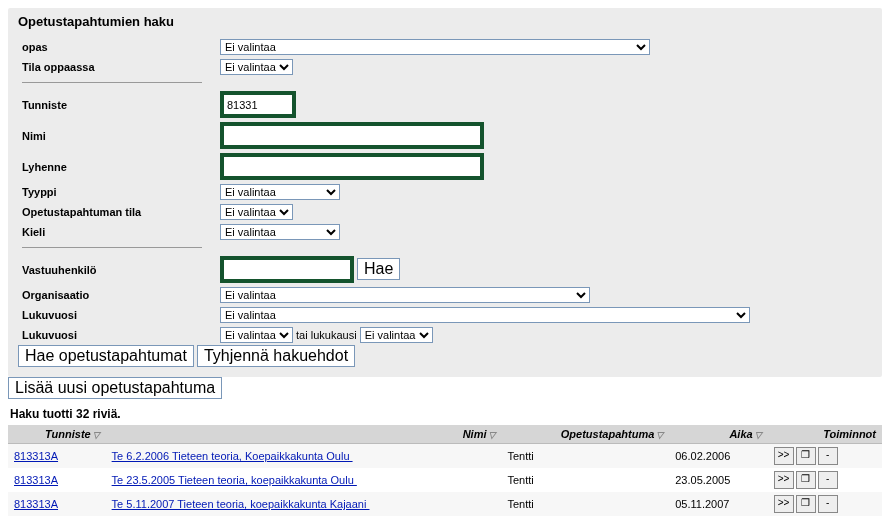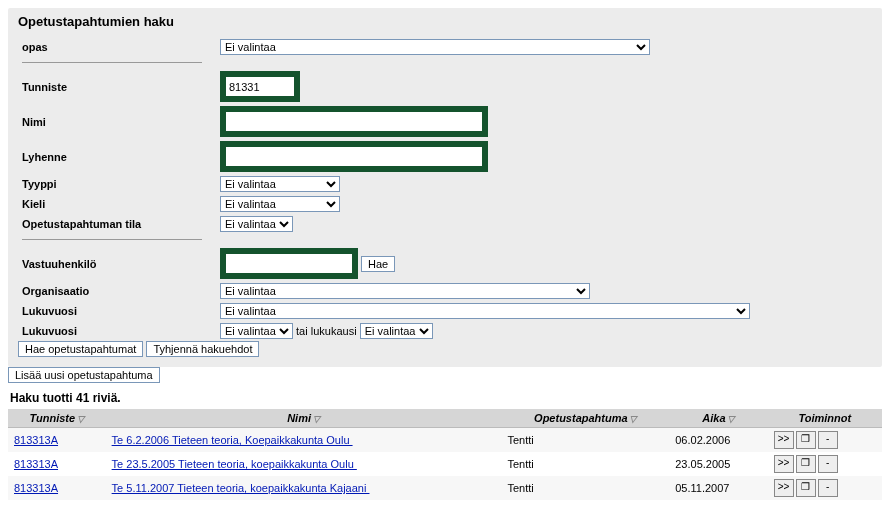--- a/index.html
+++ b/index.html
@@ -3,43 +3,47 @@
 <meta charset="utf-8">
 <style>
 body{font-family:Verdana,Arial,sans-serif;font-size:11px;margin:0;padding:8px;background:#fff;color:#000}
 .panel{background:#ececec;padding:6px 10px 10px 10px;border-radius:2px}
 h2{font-size:13px;margin:0 0 8px 0;font-weight:bold}
 h3{font-size:12px;margin:8px 0 4px 2px;font-weight:bold}
 table.form{border-collapse:collapse}
 table.form td{padding:2px 4px;vertical-align:middle}
 td.lbl{width:190px;font-weight:bold}
 hr.sep{border:none;border-top:1px solid #999;margin:3px 0 4px 0;width:180px}
-input[type=text]{font-family:inherit;font-size:11px;border:6px solid #14532d;padding:1px 3px;height:17px;box-sizing:content-box}
+input[type=text]{font-family:inherit;font-size:11px;border:4px solid #14532d;padding:1px 3px;height:17px;box-sizing:content-box}
 select{font-family:inherit;font-size:11px;border:1px solid #7a97b8;background:#fff}
-button{font-family:inherit;font-size:11px;border:1px solid #7a97b8;background:#fff;padding:1px 6px;cursor:pointer}
+button{font-family:inherit;font-size:16px;border:1px solid #7a97b8;background:#fff;padding:1px 6px;cursor:pointer}
 .btn-row{}
 table.results{border-collapse:collapse;width:100%;margin-top:2px}
-table.results th{background:#d6d6d6;text-align:center;font-size:11px;font-weight:bold;font-style:italic;padding:3px 6px;border-bottom:1px solid #bbb}
+table.results th{background:#d6d6d6;text-align:right;font-size:11px;font-weight:bold;font-style:italic;padding:3px 6px;border-bottom:1px solid #bbb}
 table.results td{padding:3px 6px;font-size:11px}
 table.results tr.even td{background:#f7f7f7}
 table.results tr.odd td{background:#fff}
 a.lnk{color:#0018b5;}
 .sort{color:#888;font-size:9px;margin-left:2px}
 .iconbtn{display:inline-block;width:18px;height:16px;border:1px solid #888;background:#eee;text-align:center;line-height:14px;font-size:10px;vertical-align:middle;margin-right:2px;cursor:pointer}
 </style>
 </head>
 <body>
 
 <div class="panel">
   <h2>Opetustapahtumien haku</h2>
   <table class="form">
     <tbody>
         <tr>
       <td class="lbl">opas</td>
       <td><select style="width:430px"><option>Ei valintaa</option></select></td>
+    </tr>
+    <tr>
+      <td class="lbl">Tila oppaassa</td>
+      <td><select><option>Ei valintaa</option></select></td>
     </tr>
     <tr>
           <td>
             <hr class="sep">
           </td>
           <td></td>
         </tr>
     <tr>
       <td class="lbl">Tunniste</td>
       <td><input type="text" style="width: 62px;" value="81331"></td>
@@ -50,26 +54,26 @@
     </tr>
     <tr>
       <td class="lbl">Lyhenne</td>
       <td><input type="text" style="width: 250px;" value=""></td>
     </tr>
     <tr>
       <td class="lbl">Tyyppi</td>
       <td><select style="width:120px"><option>Ei valintaa</option></select></td>
     </tr>
     <tr>
+      <td class="lbl">Opetustapahtuman tila</td>
+      <td><select><option>Ei valintaa</option></select></td>
+    </tr>
+    <tr>
       <td class="lbl">Kieli</td>
       <td><select style="width:120px"><option>Ei valintaa</option></select></td>
-    </tr>
-    <tr>
-      <td class="lbl">Opetustapahtuman tila</td>
-      <td><select><option>Ei valintaa</option></select></td>
     </tr>
     <tr>
           <td>
             <hr class="sep">
           </td>
           <td></td>
         </tr>
     <tr>
       <td class="lbl">Vastuuhenkilö</td>
       <td>
@@ -98,21 +102,21 @@
   <div class="btn-row">
     <button>Hae opetustapahtumat</button>
     <button>Tyhjennä hakuehdot</button>
   </div>
 </div>
 
 <div class="btn-row">
   <button>Lisää uusi opetustapahtuma</button>
 </div>
 
-<h3>Haku tuotti 41 riviä.</h3>
+<h3>Haku tuotti 32 riviä.</h3>
 
 <table class="results">
   <thead>
     <tr>
       <th><span>Tunniste</span><span class="sort">▽</span></th>
       <th><span>Nimi</span><span class="sort">▽</span></th>
       <th><span>Opetustapahtuma</span><span class="sort">▽</span></th>
       <th><span>Aika</span><span class="sort">▽</span></th>
       <th><span>Toiminnot</span></th>
     </tr>

